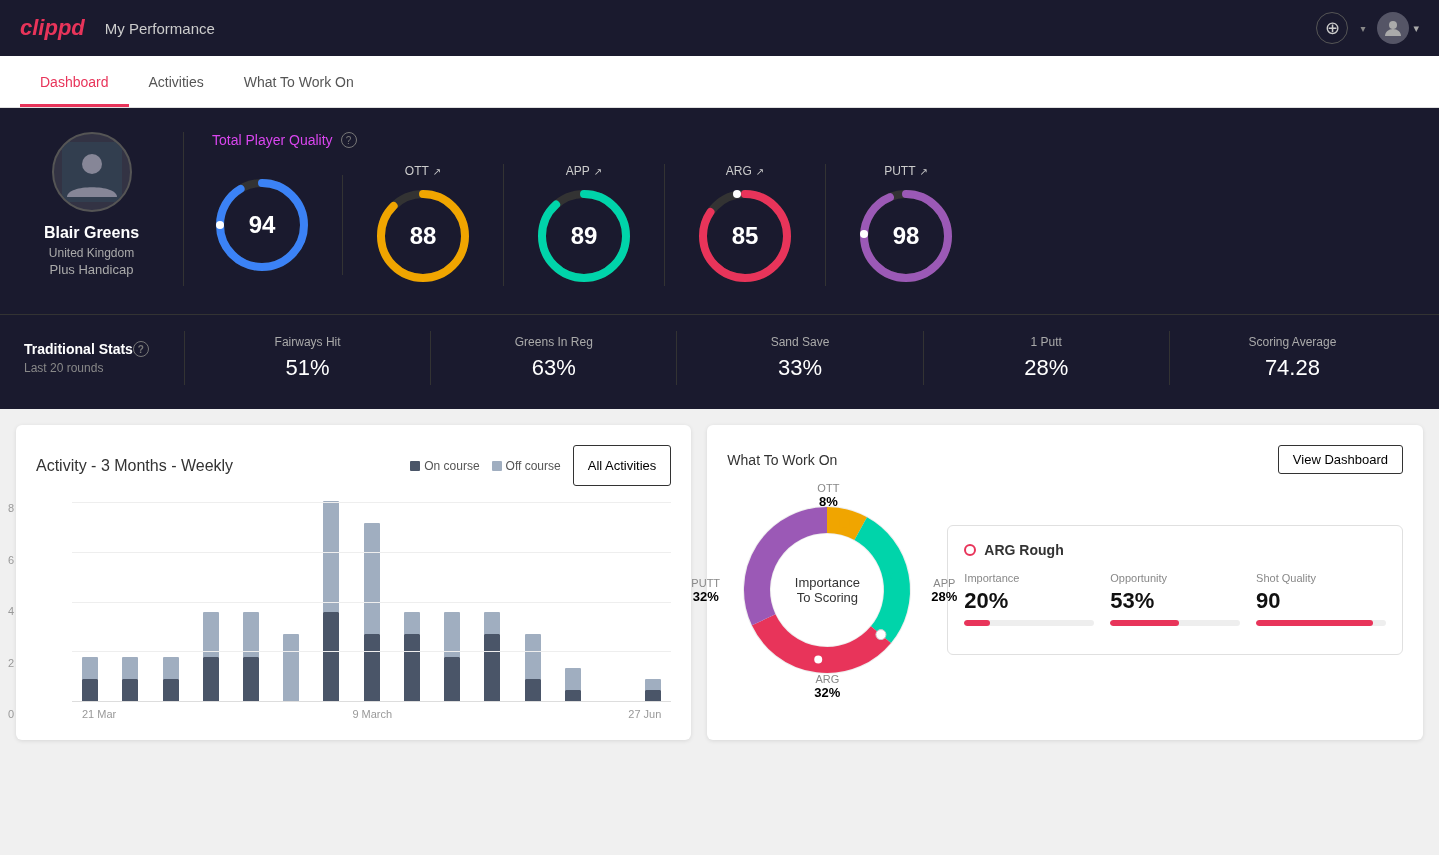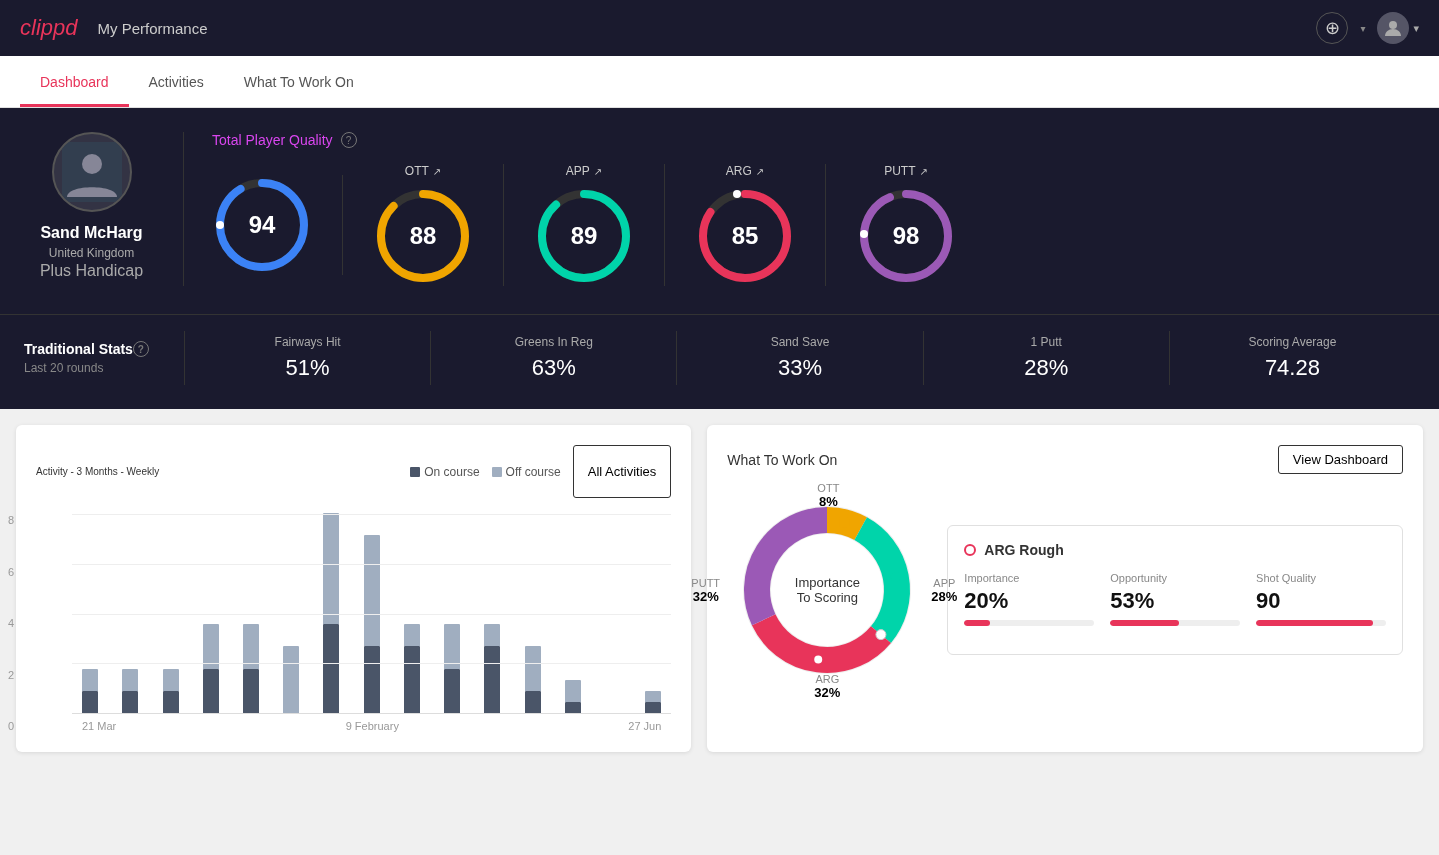--- a/index.html
+++ b/index.html
@@ -14,21 +14,21 @@
       height: 56px;
       position: relative;
     }
     .logo {
       display: flex;
       align-items: center;
       gap: 6px;
     }
     .logo-text {
       font-size: 22px;
-      font-weight: 400;
+      font-weight: 700;
       color: #e8345a;
       font-style: italic;
     }
     .header-title {
       color: #ccc;
       font-size: 15px;
       margin-left: 20px;
     }
     .header-actions {
       margin-left: auto;
@@ -127,21 +127,21 @@
       margin-top: 12px;
       text-align: center;
     }
     .player-country {
       color: #aaa;
       font-size: 12px;
       margin-top: 4px;
     }
     .player-handicap {
       color: #aaa;
-      font-size: 16px;
+      font-size: 13px;
       margin-top: 2px;
     }
 
     
     .quality-section {
       flex: 1;
       padding-left: 28px;
     }
     .quality-header {
       display: flex;
@@ -271,21 +271,21 @@
       flex: 0 0 48%;
       box-shadow: 0 1px 4px rgba(0,0,0,0.1);
     }
     .chart-header {
       display: flex;
       align-items: center;
       justify-content: space-between;
       margin-bottom: 16px;
     }
     .chart-title {
-      font-size: 10px;
+      font-size: 16px;
       color: #333;
       font-weight: 500;
     }
     .chart-legend {
       display: flex;
       align-items: center;
       gap: 12px;
       padding-left: 27px;
     }
     .legend-item {
@@ -296,21 +296,21 @@
       color: #555;
     }
     .legend-dot {
       width: 10px;
       height: 10px;
       border-radius: 1px;
     }
     .all-activities-btn {
       border: 1px solid #333;
       background: #fff;
-      padding: 18px 14px;
+      padding: 12px 14px;
       font-size: 13px;
       cursor: pointer;
       border-radius: 3px;
       text-align: center;
     }
     .bar-chart-inner {
       display: flex;
       align-items: flex-end;
       height: 200px;
       gap: 4px;
@@ -495,21 +495,21 @@
 <section class="hero">
 
   <div class="player-card">
     <div class="player-avatar">
       <svg width="60" height="60" viewBox="0 0 60 60">
         <rect width="60" height="60" fill="#334455"></rect>
         <circle cx="30" cy="22" r="10" fill="#aab"></circle>
         <path d="M5 55c0-13 50-13 50 0" fill="#aab"></path>
       </svg>
     </div>
-    <div class="player-name">Sand McHarg</div>
+    <div class="player-name">Blair Greens</div>
     <div class="player-country">United Kingdom</div>
     <div class="player-handicap">Plus Handicap</div>
   </div>
 
   <div class="quality-section">
     <div class="quality-header">
       <span class="quality-title">Total Player Quality</span>
       <div class="help-icon">?</div>
     </div>
     <div class="quality-gauges">
@@ -740,21 +740,21 @@
   </div>
           <div class="bar-group">
     <div style="display:flex;flex-direction:column-reverse;align-items:center;width:100%;">
       <div style="width:16px;height:11.11111111111111px;background:#4a5568;border-radius:1px 1px 0 0;"></div>
       <div style="width:16px;height:11.11111111111111px;background:#a0aec0;border-radius:1px 1px 0 0;"></div>
     </div>
   </div>
         </div>
       <div class="x-labels" id="x-labels">
           <span>21 Mar</span>
-          <span>9 February</span>
+          <span>9 March</span>
           <span>27 Jun</span>
         </div>
     </div>
   </div>
 
   <div class="work-card">
     <div class="work-header">
       <span class="work-title">What To Work On</span>
       <button class="view-dashboard-btn">View Dashboard</button>
     </div>

